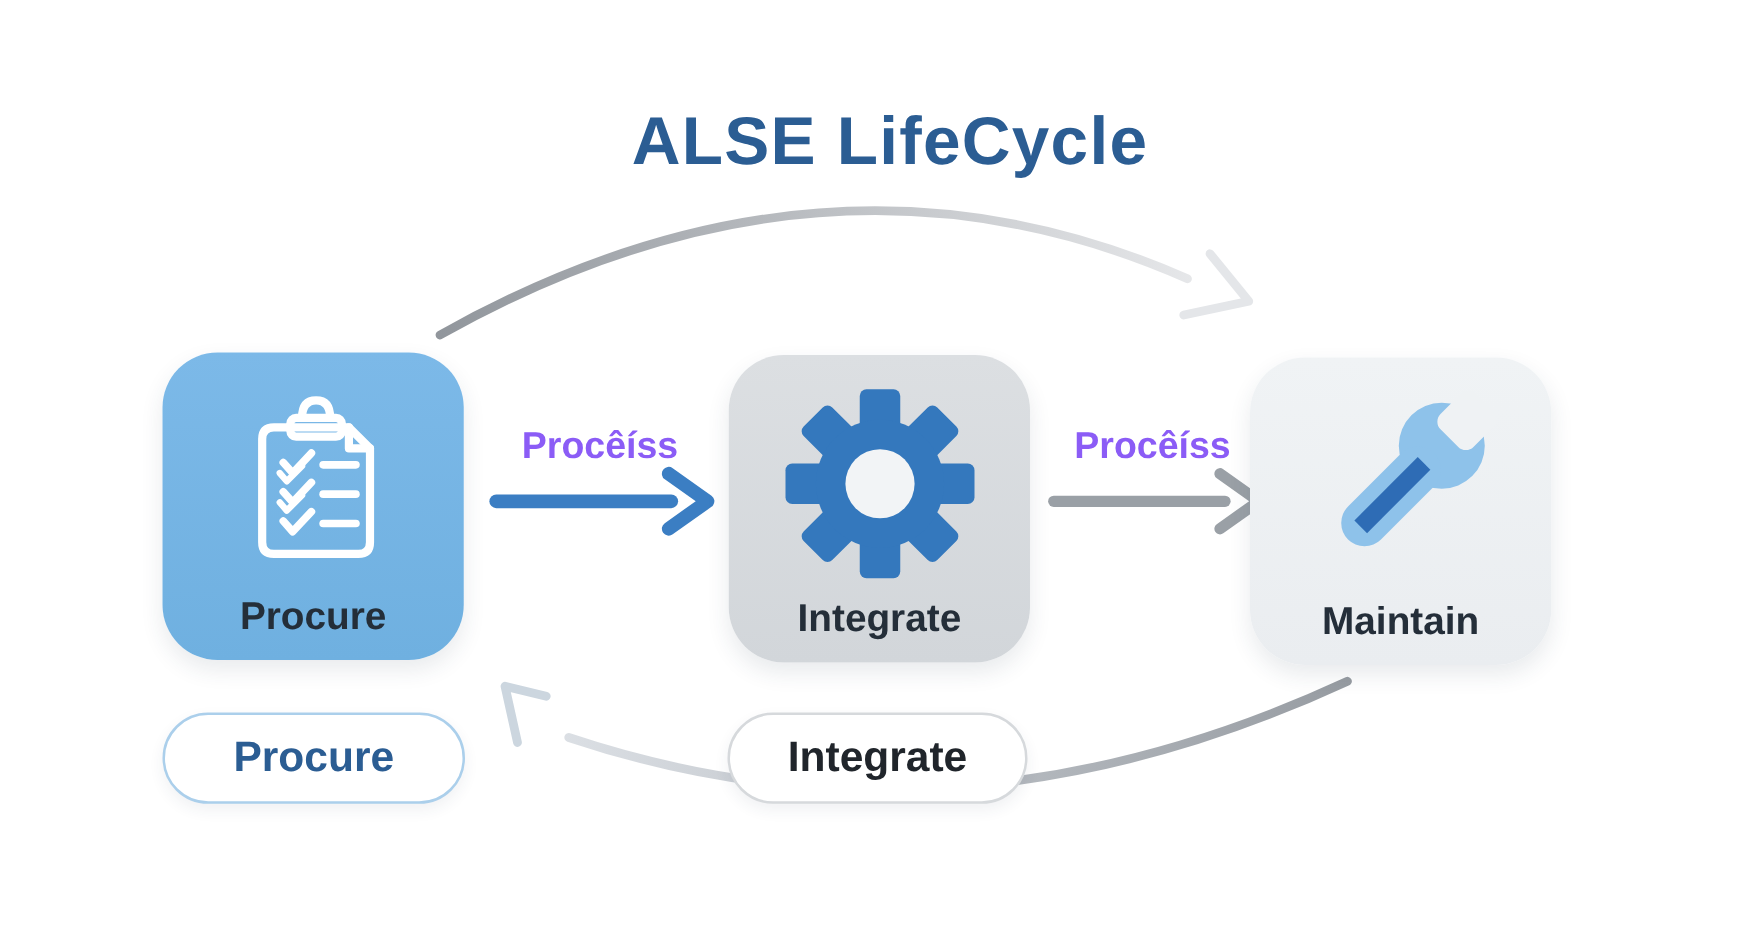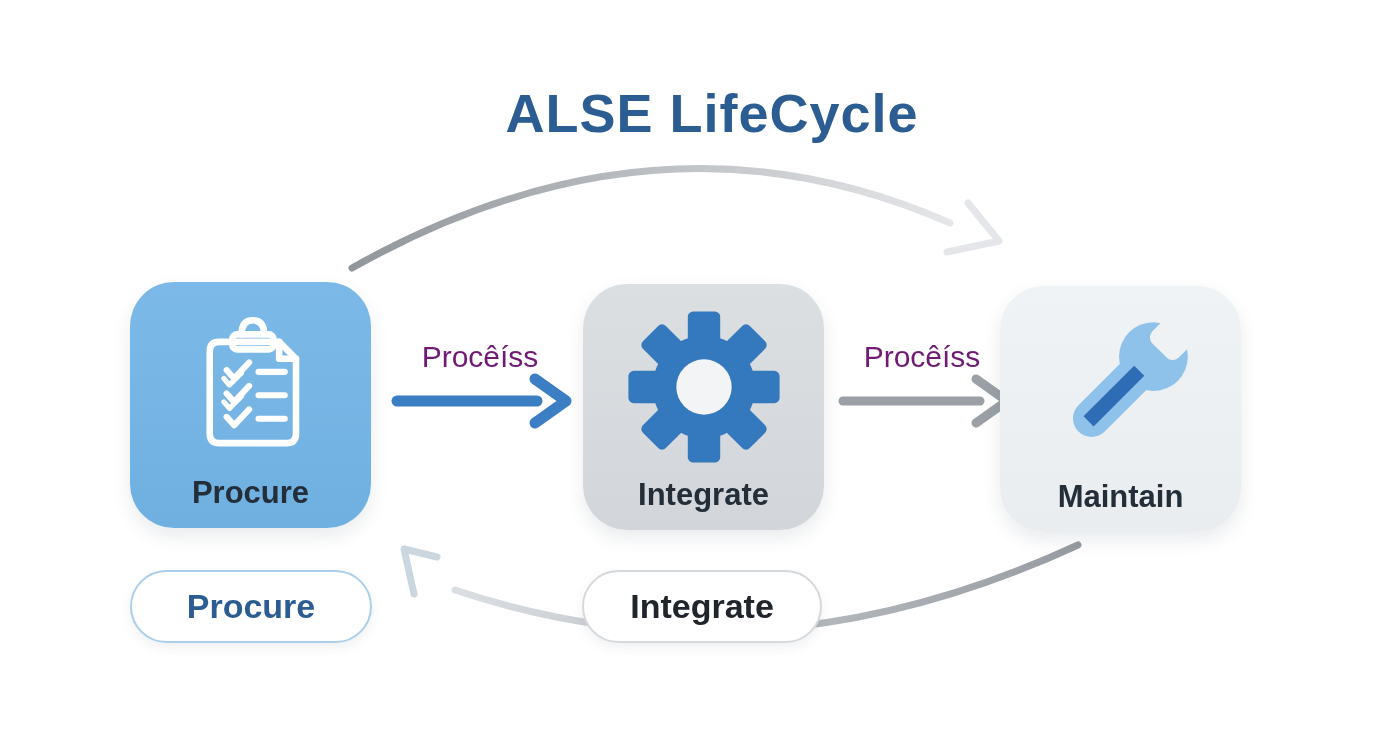--- a/index.html
+++ b/index.html
@@ -20,21 +20,21 @@
   }
   .stage-procure{left:130px;top:282px;background:linear-gradient(180deg,#7cb9e8,#6fb0e0);}
   .stage-integrate{left:583px;top:284px;background:linear-gradient(180deg,#dcdfe2,#d2d6da);}
   .stage-maintain{left:1000px;top:286px;background:linear-gradient(180deg,#f0f3f5,#eaedf0);}
   .stage-icon-wrap{flex:1;display:flex;align-items:center;justify-content:center;padding-top:10px;}
   .stage-label{
     font-size:31px;font-weight:700;color:#242e39;padding-bottom:20px;line-height:1;
   }
   .flow-label{
     position:absolute;transform:translate(-50%,-50%);z-index:2;
-    font-size:30px;font-weight:400;color:#701a75;white-space:nowrap;
+    font-size:30px;font-weight:700;color:#8b5cf6;white-space:nowrap;
   }
   .flow-label-1{left:480px;top:357px;}
   .flow-label-2{left:922px;top:357px;}
   .pill{
     position:absolute;top:570px;height:69px;border-radius:37px;background:#ffffff;z-index:2;
     display:flex;align-items:center;justify-content:center;
     font-size:34px;font-weight:700;box-shadow:0 5px 12px rgba(40,60,80,0.07);
   }
   .pill-procure{left:130px;width:238px;border:2px solid #abcfeb;color:#2b5d93;}
   .pill-integrate{left:582px;width:236px;border:2px solid #d6d9dc;color:#20252b;}

